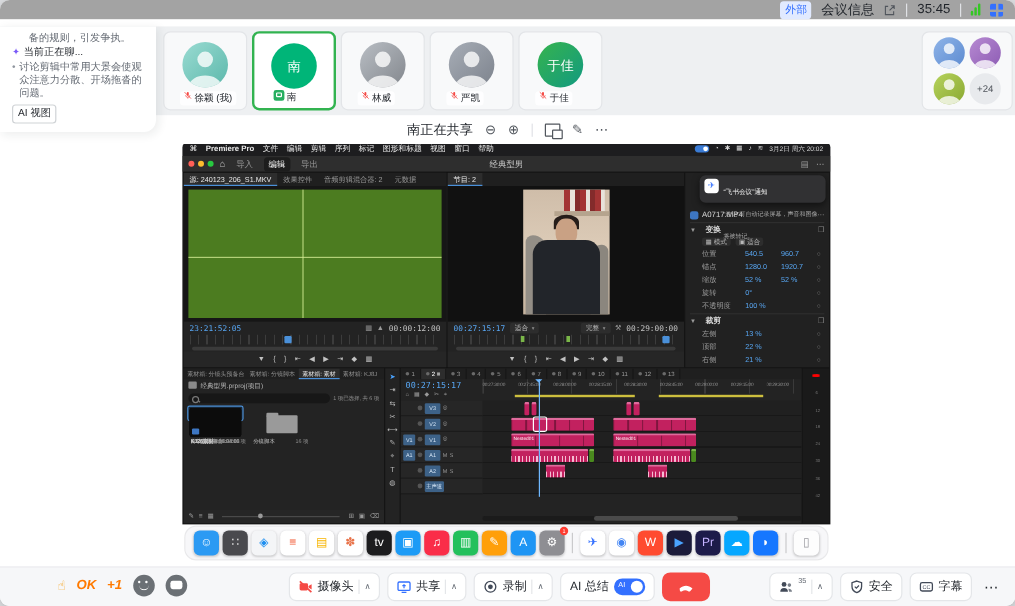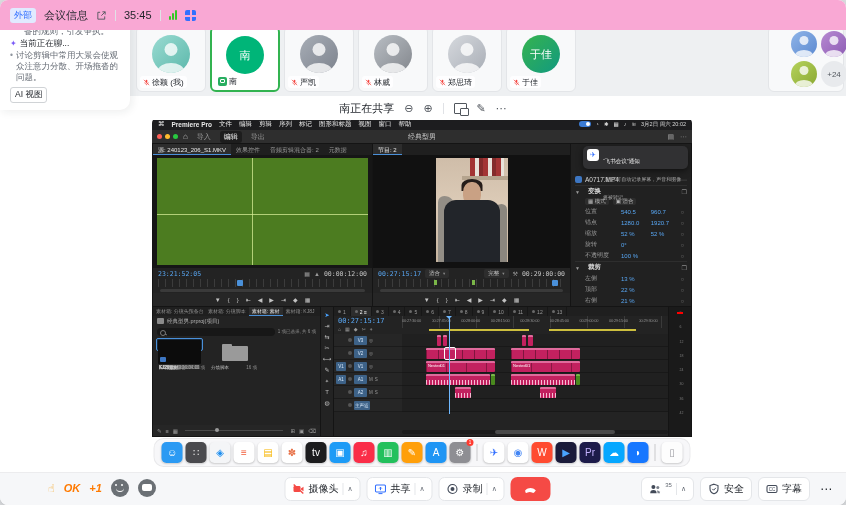--- a/index.html
+++ b/index.html
@@ -1,19 +1,19 @@
 <!DOCTYPE html>
 <html><head>
 <meta charset="utf-8">
 <style>
   html,body{margin:0;padding:0;background:#dfe1e4;font-family:"Liberation Sans","DejaVu Sans",sans-serif;}
   .screen{position:relative;width:846px;height:505px;background:#fff;overflow:hidden;margin:0 auto;border-radius:8px;box-shadow:0 2px 10px rgba(0,0,0,.2);}
   .mono{font-family:"DejaVu Sans Mono",monospace;}
   
-  .titlebar{position:absolute;left:0;top:0;right:0;height:30px;background:#f9a8d4;display:flex;align-items:center;justify-content:space-between;padding:0 10px;box-sizing:border-box;z-index:30;}
+  .titlebar{position:absolute;left:0;top:0;right:0;height:16px;background:#a3a3a3;display:flex;align-items:center;justify-content:flex-end;padding:0 10px;box-sizing:border-box;z-index:30;}
   .tb-left,.tb-right{display:flex;align-items:center;gap:8px;}
   .badge-ext{background:#e1eaff;color:#3370ff;font-size:9px;padding:1px 4px;border-radius:3px;}
   .tb-txt{font-size:11px;color:#1f2329;}
   .vdiv{width:1px;height:11px;background:#e0e2e6;}
   .sig{display:flex;align-items:flex-end;gap:1px;height:10px;}
   .sig i{width:2px;background:#34c724;border-radius:1px;display:block;}
   .sig i:nth-child(1){height:4px;}.sig i:nth-child(2){height:7px;}.sig i:nth-child(3){height:10px;}
   .ico-grid{width:11px;height:11px;border-radius:2px;background:
     linear-gradient(#3370ff,#3370ff) 0 0/5px 5px no-repeat,
     linear-gradient(#3370ff,#3370ff) 100% 0/4px 5px no-repeat,
@@ -27,28 +27,28 @@
   .winbtn{font-size:11px;color:#3b3f45;width:18px;text-align:center;cursor:default;}
   .tb-svg{color:#51565d;display:flex;}
   
   .strip{position:absolute;left:0;top:22px;right:0;height:74px;background:#eef0f2;z-index:10;}
   .tiles{position:absolute;left:136px;top:4px;display:flex;gap:4px;}
   .tile{position:relative;width:70px;height:66px;background:#f8f9fa;border:1px solid #e3e5e8;border-radius:6px;box-sizing:border-box;overflow:hidden;}
   .tile.active{border:2px solid #32b350;background:#fff;}
   .av{position:absolute;left:50%;top:8px;transform:translateX(-50%);width:38px;height:38px;border-radius:50%;display:flex;align-items:center;justify-content:center;color:#fff;font-size:11px;overflow:hidden;}
   .av:not(.has-init)::before{content:"";position:absolute;top:8px;left:50%;transform:translateX(-50%);width:13px;height:13px;border-radius:50%;background:rgba(255,255,255,.78);}
   .av:not(.has-init)::after{content:"";position:absolute;bottom:-6px;left:50%;transform:translateX(-50%);width:26px;height:16px;border-radius:50% 50% 0 0;background:rgba(255,255,255,.78);}
-  .nmrow{position:absolute;left:3px;bottom:3px;display:flex;align-items:center;gap:2px;background:rgba(255,255,255,.85);border-radius:3px;padding:0 3px;height:12px;max-width:60px;}
+  .nmrow{position:absolute;left:13px;bottom:3px;display:flex;gap:2px;background:rgba(255,255,255,.85);border-radius:3px;padding:0 3px;height:12px;max-width:60px;}
   .nm{font-size:8px;color:#1f2329;white-space:nowrap;overflow:hidden;text-overflow:ellipsis;}
   .micoff{color:#f54a45;display:flex;}
   .shic{width:9px;height:9px;border-radius:2px;background:#27ae60;position:relative;display:none;}
   .shic::before{content:"";position:absolute;left:2px;top:2px;right:2px;height:4px;border:1px solid #fff;border-radius:1px;box-sizing:border-box;}
   .tile.sharing .shic{display:block;}
   .ovtile{position:relative;width:76px;height:66px;background:#f8f9fa;border:1px solid #e3e5e8;border-radius:6px;box-sizing:border-box;display:grid;grid-template-columns:26px 26px;grid-gap:4px;align-content:center;justify-content:center;}
-  .mini{width:26px;height:26px;border-radius:50%;position:relative;overflow:hidden;margin-left:13px;}
+  .mini{width:26px;height:26px;border-radius:50%;position:relative;overflow:hidden;}
   .mini:not(.cnt)::before{content:"";position:absolute;top:5px;left:50%;transform:translateX(-50%);width:9px;height:9px;border-radius:50%;background:rgba(255,255,255,.78);}
   .mini:not(.cnt)::after{content:"";position:absolute;bottom:-4px;left:50%;transform:translateX(-50%);width:18px;height:11px;border-radius:50% 50% 0 0;background:rgba(255,255,255,.78);}
   .mini.cnt{background:#e8eaed;display:flex;align-items:center;justify-content:center;font-size:8px;color:#51565d;}
   
   .ai{position:absolute;left:0;top:22px;width:130px;height:88px;background:#fff;z-index:20;border-radius:0 0 10px 0;box-shadow:2px 2px 8px rgba(31,35,41,.08);padding:4px 8px 4px 10px;box-sizing:border-box;}
   .ai .l1{font-size:8.5px;color:#646a73;padding-left:14px;line-height:11px;}
   .ai .l2{font-size:8.5px;color:#1f2329;line-height:13px;display:flex;gap:3px;align-items:center;}
   .spark{color:#7a5af8;font-size:8px;}
   .ai .l3{font-size:8.5px;color:#646a73;line-height:11px;display:flex;gap:3px;}
   .ai .dot{color:#8f959e;}
@@ -274,62 +274,47 @@
         </div>
         <div class="tile sharing active">
           <span class="av has-init" style="background: rgb(0, 181, 120);">南</span>
           <span class="nmrow">
 
             <span class="shic"></span>
             <span class="nm">南</span>
           </span>
         </div>
         <div class="tile muted">
+          <span class="av" style="background: linear-gradient(135deg, rgb(185, 190, 196), rgb(131, 135, 141));"></span>
+          <span class="nmrow">
+            <span class="micoff">
+              <svg width="7" height="7" viewBox="0 0 12 12">
+                <rect x="4.6" y="1.2" width="2.8" height="5.2" rx="1.4" fill="currentColor"></rect>
+                <path d="M2.9 5.6a3.1 3.1 0 0 0 6.2 0" fill="none" stroke="currentColor"></path>
+                <line x1="6" y1="8.7" x2="6" y2="10.6" stroke="currentColor"></line>
+                <line x1="1.4" y1="1.4" x2="10.6" y2="10.6" stroke="currentColor" stroke-width="1.2"></line>
+              </svg>
+            </span>
+
+            <span class="nm">林威</span>
+          </span>
+        </div>
+        <div class="tile muted">
           <span class="av" style="background: linear-gradient(135deg, rgb(167, 173, 182), rgb(125, 131, 141));"></span>
           <span class="nmrow">
             <span class="micoff">
               <svg width="7" height="7" viewBox="0 0 12 12">
                 <rect x="4.6" y="1.2" width="2.8" height="5.2" rx="1.4" fill="currentColor"></rect>
                 <path d="M2.9 5.6a3.1 3.1 0 0 0 6.2 0" fill="none" stroke="currentColor"></path>
                 <line x1="6" y1="8.7" x2="6" y2="10.6" stroke="currentColor"></line>
                 <line x1="1.4" y1="1.4" x2="10.6" y2="10.6" stroke="currentColor" stroke-width="1.2"></line>
               </svg>
             </span>
 
             <span class="nm">严凯</span>
-          </span>
-        </div>
-        <div class="tile muted">
-          <span class="av" style="background: linear-gradient(135deg, rgb(185, 190, 196), rgb(131, 135, 141));"></span>
-          <span class="nmrow">
-            <span class="micoff">
-              <svg width="7" height="7" viewBox="0 0 12 12">
-                <rect x="4.6" y="1.2" width="2.8" height="5.2" rx="1.4" fill="currentColor"></rect>
-                <path d="M2.9 5.6a3.1 3.1 0 0 0 6.2 0" fill="none" stroke="currentColor"></path>
-                <line x1="6" y1="8.7" x2="6" y2="10.6" stroke="currentColor"></line>
-                <line x1="1.4" y1="1.4" x2="10.6" y2="10.6" stroke="currentColor" stroke-width="1.2"></line>
-              </svg>
-            </span>
-
-            <span class="nm">林威</span>
-          </span>
-        </div>
-        <div class="tile muted">
-          <span class="av" style="background: linear-gradient(135deg, rgb(214, 217, 222), rgb(169, 174, 182));"></span>
-          <span class="nmrow">
-            <span class="micoff">
-              <svg width="7" height="7" viewBox="0 0 12 12">
-                <rect x="4.6" y="1.2" width="2.8" height="5.2" rx="1.4" fill="currentColor"></rect>
-                <path d="M2.9 5.6a3.1 3.1 0 0 0 6.2 0" fill="none" stroke="currentColor"></path>
-                <line x1="6" y1="8.7" x2="6" y2="10.6" stroke="currentColor"></line>
-                <line x1="1.4" y1="1.4" x2="10.6" y2="10.6" stroke="currentColor" stroke-width="1.2"></line>
-              </svg>
-            </span>
-
-            <span class="nm">郑思琦</span>
           </span>
         </div>
         <div class="tile muted">
           <span class="av has-init" style="background: linear-gradient(135deg, rgb(54, 179, 78), rgb(18, 154, 128));">于佳</span>
           <span class="nmrow">
             <span class="micoff">
               <svg width="7" height="7" viewBox="0 0 12 12">
                 <rect x="4.6" y="1.2" width="2.8" height="5.2" rx="1.4" fill="currentColor"></rect>
                 <path d="M2.9 5.6a3.1 3.1 0 0 0 6.2 0" fill="none" stroke="currentColor"></path>
                 <line x1="6" y1="8.7" x2="6" y2="10.6" stroke="currentColor"></line>
@@ -922,20 +907,24 @@
         <span style="color:#424a58;display:flex">
           <svg width="12" height="12" viewBox="0 0 12 12">
               <circle cx="6" cy="6" r="4.5" fill="none" stroke="currentColor" stroke-width="1.1"></circle>
               <circle cx="6" cy="6" r="2" fill="currentColor"></circle>
             </svg>
         </span>
         <span class="lb">录制</span>
           <span class="dv"></span>
           <span class="chev">∧</span>
       </span>
+      <span class="cbtn">
+        <span class="lb">AI 总结</span>
+        <span class="toggle"></span>
+      </span>
       <span class="hang">
         <span>
           <svg width="14" height="14" viewBox="0 0 12 12">
               <path d="M1.4 7.2c3.1-2.7 6.1-2.7 9.2 0l-1.5 1.8c-.5.6-1.2.4-1.8 0-.8-.6-3-.6-3.8 0-.6.4-1.3.6-1.8 0z" fill="#fff"></path>
             </svg>
         </span>
       </span>
     </div>
 
     <div class="rgroup">

